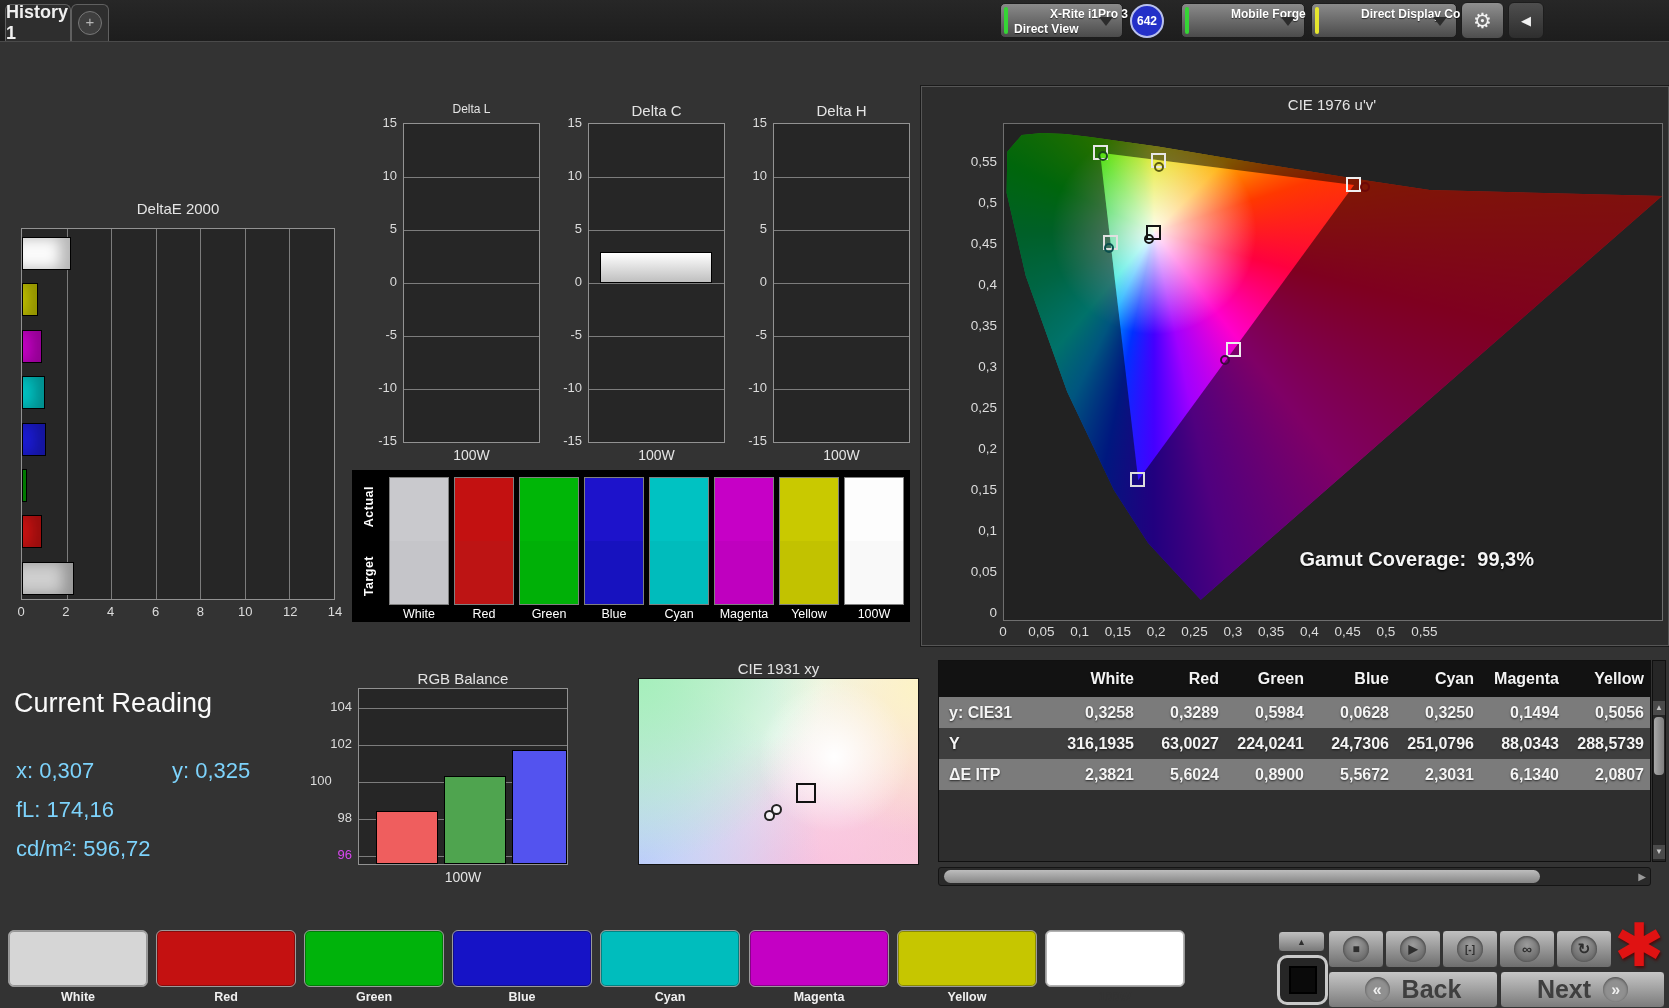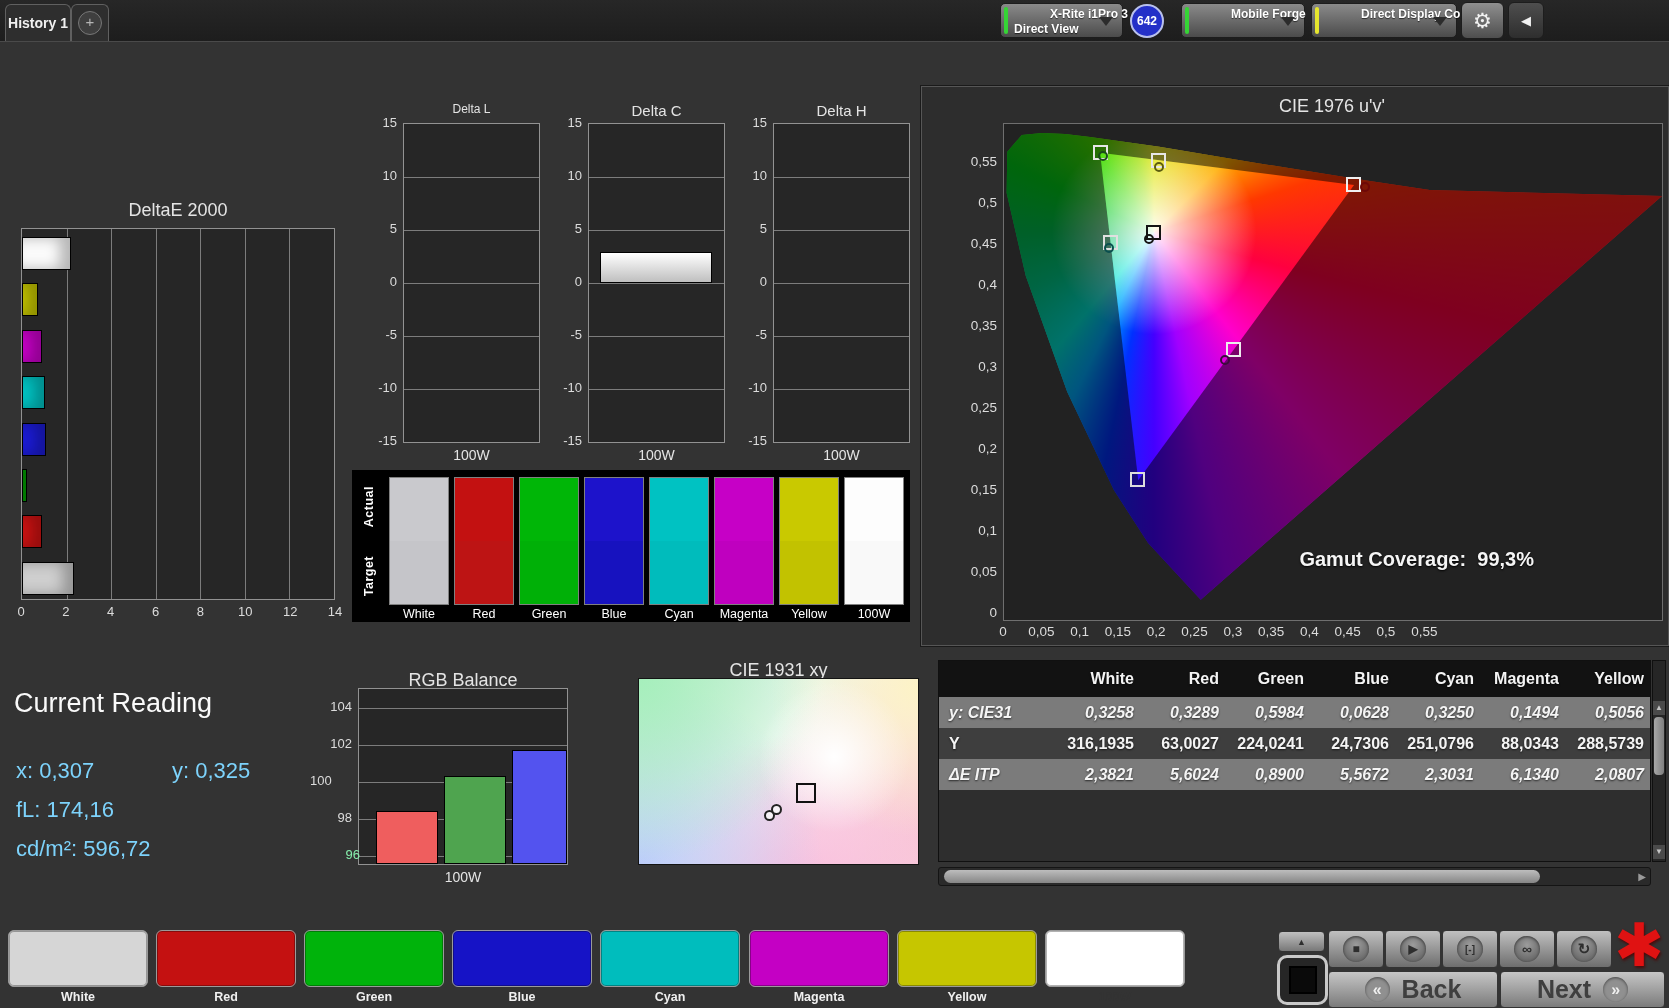--- a/index.html
+++ b/index.html
@@ -1,32 +1,32 @@
 <!DOCTYPE html>
 <html><head>
 <meta charset="utf-8">
 <style>
   html,body{margin:0;padding:0;background:#222;}
   #app{position:relative;width:1669px;height:1008px;background:#333333;overflow:hidden;
        font-family:"Liberation Sans",sans-serif;-webkit-font-smoothing:antialiased;}
   
   .topbar{position:absolute;left:0;top:0;width:1669px;height:41px;background:linear-gradient(#272727,#1d1d1d);border-bottom:1px solid #4a4a4a;}
-  .tab{position:absolute;left:5px;top:4px;width:64px;height:36px;background:#2e2e2e;border:1px solid #606060;border-bottom:none;border-radius:6px 6px 0 0;color:#f0f0f0;font-size:14px;font-weight:700;display:flex;align-items:center;justify-content:center;}
+  .tab{position:absolute;left:5px;top:4px;width:64px;height:36px;background:#2e2e2e;border:1px solid #606060;border-bottom:none;border-radius:6px 6px 0 0;color:#f0f0f0;font-size:18px;font-weight:700;display:flex;align-items:center;justify-content:center;}
   .addtab{position:absolute;left:71px;top:4px;width:36px;height:36px;background:#2e2e2e;border:1px solid #606060;border-bottom:none;border-radius:6px 6px 0 0;display:flex;align-items:center;justify-content:center;}
   .plusglyph{width:22px;height:22px;border-radius:50%;background:#3f3f3f;border:1px solid #777;color:#b5b5b5;font-size:15px;line-height:20px;text-align:center;}
   .dd{position:absolute;top:3px;height:35px;background:linear-gradient(#8a8a8a,#4b4b4b);border:1px solid #1d1d1d;border-radius:5px;color:#fff;box-sizing:border-box;}
   .dd .stripe{position:absolute;left:3px;top:3px;bottom:3px;width:4px;border-radius:2px;}
   .dd .l1{position:absolute;left:13px;top:3px;font-size:12px;font-weight:700;white-space:nowrap;text-shadow:0 1px 1px rgba(0,0,0,.6);margin-left:36px;}
   .dd .l2{position:absolute;left:13px;top:18px;font-size:12px;font-weight:700;white-space:nowrap;text-shadow:0 1px 1px rgba(0,0,0,.6);}
   .chev{position:absolute;right:9px;top:13px;width:0;height:0;border-left:7px solid transparent;border-right:7px solid transparent;border-top:9px solid #2c2c2c;}
   .badge{position:absolute;left:1130px;top:4px;width:34px;height:34px;border-radius:50%;background:#2430c8;border:2px solid #b9c1ec;box-sizing:border-box;color:#fff;font-size:12px;font-weight:700;display:flex;align-items:center;just-content:center;justify-content:center;}
   .sqbtn-top{position:absolute;top:2px;height:37px;background:linear-gradient(#8f8f8f,#4e4e4e);border:1px solid #1d1d1d;border-radius:6px;display:flex;align-items:center;justify-content:center;color:#f2f2f2;box-sizing:border-box;}
   
   .plot{position:absolute;background:#262626;border:1px solid #929292;box-sizing:border-box;overflow:hidden;}
-  .ctitle{position:absolute;color:#e4e4e4;font-size:18px;text-align:center;}
+  .ctitle{position:absolute;color:#e4e4e4;font-size:15px;text-align:center;}
   .pagetitle{position:absolute;left:10px;top:80px;font-size:40px;color:#fdfdfd;letter-spacing:.5px;}
   
   .swpanel{position:absolute;left:352px;top:470px;width:558px;height:152px;background:#000;}
   .vlabel{position:absolute;color:#fff;font-size:12.5px;font-weight:700;writing-mode:vertical-rl;transform:rotate(180deg);letter-spacing:.5px;}
   
   .ciepanel{position:absolute;left:920px;top:85px;width:748px;height:560px;background:#2d2d2d;border:1px solid #1a1a1a;box-shadow:inset 0 0 0 1px #565656;}
   #cie-plot{position:absolute;left:82px;top:37px;width:658px;height:496px;background:#222222;border:1px solid #6f6f6f;box-sizing:content-box;overflow:hidden;}
   .cie-fill{position:absolute;inset:0;background:
      radial-gradient(circle at 22.8% 21.8%, rgba(255,255,255,.95) 0%, rgba(255,255,255,0) 16%),
      conic-gradient(from 0deg at 22.8% 21.8%, #e0e400 0deg,#ffae00 45deg,#ff3800 72deg,#ff0040 105deg,#ff00cc 142deg,#a000ff 168deg,#4400ff 180deg,#0030ff 192deg,#00aaff 206deg,#00e4d4 220deg,#00cc88 245deg,#00c050 270deg,#00cc18 295deg,#44dd00 325deg,#a0e000 348deg,#e0e400 360deg);}
@@ -48,21 +48,21 @@
   .cr-val{position:absolute;font-size:22px;color:#7dd3fc;}
   
   .tablewrap{position:absolute;left:938px;top:660px;width:713px;height:202px;overflow:hidden;background:#2e2e2e;border:1px solid #101010;box-sizing:border-box;}
   .dtable{border-collapse:collapse;width:100%;table-layout:fixed;}
   .dtable th,.dtable td{font-size:16px;font-weight:700;color:#f4f4f4;text-align:right;padding:0 12px 0 0;white-space:nowrap;overflow:hidden;text-shadow:0 1px 2px rgba(0,0,0,.65);}
   .dtable thead th{background:#121212;height:36px;}
   .dtable tbody td,.dtable tbody th{height:31px;}
   .dtable .lblcol{text-align:left;padding-left:10px;width:100px;}
   .dtable .valcol{width:73px;}
   .rowdark{background:#3e3e3e;}
-  .rowlight{background:#7b7b7b;font-style:italic;}
+  .rowlight{background:#7b7b7b;}
   
   .hscroll{position:absolute;left:938px;top:867px;width:713px;height:19px;background:#2a2a2a;border:1px solid #141414;border-radius:3px;box-sizing:border-box;}
   .hthumb{position:absolute;left:5px;top:2px;width:596px;height:13px;border-radius:7px;background:linear-gradient(#bdbdbd,#868686);}
   .harrow{position:absolute;right:4px;top:3px;color:#9a9a9a;font-size:10px;line-height:11px;}
   .vscroll{position:absolute;left:1652px;top:660px;width:14px;height:202px;background:#262626;border:1px solid #101010;box-sizing:border-box;}
   .vscroll .arr{position:absolute;left:0;width:100%;text-align:center;color:#c4c4c4;font-size:8px;line-height:14px;background:#4a4a4a;height:14px;}
   .vthumb{position:absolute;left:1px;top:56px;width:10px;height:58px;background:linear-gradient(90deg,#a8a8a8,#7e7e7e);border-radius:4px;}
   
   .pbtn{position:absolute;top:930px;width:56px;height:38px;background:linear-gradient(#c0c0c0,#6e6e6e);border:1px solid #333;border-radius:4px;box-sizing:border-box;display:flex;align-items:center;justify-content:center;}
   .picon{width:26px;height:26px;border-radius:50%;background:radial-gradient(circle at 50% 35%,#9c9c9c,#565656);box-shadow:inset 0 1px 3px rgba(0,0,0,.55);color:#2e2e2e;font-size:12px;font-weight:700;display:flex;align-items:center;justify-content:center;}
@@ -396,21 +396,21 @@
     <span style="position: absolute; font-size: 13px; color: rgb(220, 220, 220); left: 725px; top: 221px; width: 42px; text-align: right;">5</span>
     <span style="position: absolute; font-size: 13px; color: rgb(220, 220, 220); left: 725px; top: 274px; width: 42px; text-align: right;">0</span>
     <span style="position: absolute; font-size: 13px; color: rgb(220, 220, 220); left: 725px; top: 327px; width: 42px; text-align: right;">-5</span>
     <span style="position: absolute; font-size: 13px; color: rgb(220, 220, 220); left: 725px; top: 380px; width: 42px; text-align: right;">-10</span>
     <span style="position: absolute; font-size: 13px; color: rgb(220, 220, 220); left: 725px; top: 433px; width: 42px; text-align: right;">-15</span>
     <span style="position: absolute; left: 773px; top: 447px; width: 137px; text-align: center; font-size: 14px; color: rgb(228, 228, 228);">100W</span>
     <span style="position: absolute; font-size: 13px; color: rgb(220, 220, 220); left: 310px; top: 699px; width: 42px; text-align: right;">104</span>
     <span style="position: absolute; font-size: 13px; color: rgb(220, 220, 220); left: 310px; top: 736px; width: 42px; text-align: right;">102</span>
     <span style="position: absolute; font-size: 13px; color: rgb(220, 220, 220); left: 310px; top: 773px; width: 42px; ">100</span>
     <span style="position: absolute; font-size: 13px; color: rgb(220, 220, 220); left: 310px; top: 810px; width: 42px; text-align: right;">98</span>
-    <span style="position: absolute; font-size: 13px; color: #86efac; left: 318px; top: 847px; width: 42px; text-align: right;">96</span>
+    <span style="position: absolute; font-size: 13px; color: #d946ef; left: 310px; top: 847px; width: 42px; text-align: right;">96</span>
     <div style="position: absolute; left: 8px; top: 930px; width: 140px; height: 57px; background: rgb(214, 214, 214); border: 1px solid rgb(154, 154, 154); border-radius: 6px; box-sizing: border-box; box-shadow: rgba(0, 0, 0, 0.3) 0px 0px 0px 1px inset;"></div>
     <span style="position: absolute; left: 8px; top: 990px; width: 140px; text-align: center; font-size: 12.5px; font-weight: 700; color: rgb(240, 240, 240);">White</span>
     <div style="position: absolute; left: 156px; top: 930px; width: 140px; height: 57px; background: rgb(196, 17, 17); border: 1px solid rgb(154, 154, 154); border-radius: 6px; box-sizing: border-box; box-shadow: rgba(0, 0, 0, 0.3) 0px 0px 0px 1px inset;"></div>
     <span style="position: absolute; left: 156px; top: 990px; width: 140px; text-align: center; font-size: 12.5px; font-weight: 700; color: rgb(240, 240, 240);">Red</span>
     <div style="position: absolute; left: 304px; top: 930px; width: 140px; height: 57px; background: rgb(0, 179, 11); border: 1px solid rgb(154, 154, 154); border-radius: 6px; box-sizing: border-box; box-shadow: rgba(0, 0, 0, 0.3) 0px 0px 0px 1px inset;"></div>
     <span style="position: absolute; left: 304px; top: 990px; width: 140px; text-align: center; font-size: 12.5px; font-weight: 700; color: rgb(240, 240, 240);">Green</span>
     <div style="position: absolute; left: 452px; top: 930px; width: 140px; height: 57px; background: rgb(22, 19, 198); border: 1px solid rgb(154, 154, 154); border-radius: 6px; box-sizing: border-box; box-shadow: rgba(0, 0, 0, 0.3) 0px 0px 0px 1px inset;"></div>
     <span style="position: absolute; left: 452px; top: 990px; width: 140px; text-align: center; font-size: 12.5px; font-weight: 700; color: rgb(240, 240, 240);">Blue</span>
     <div style="position: absolute; left: 600px; top: 930px; width: 140px; height: 57px; background: rgb(0, 189, 189); border: 1px solid rgb(154, 154, 154); border-radius: 6px; box-sizing: border-box; box-shadow: rgba(0, 0, 0, 0.3) 0px 0px 0px 1px inset;"></div>
     <span style="position: absolute; left: 600px; top: 990px; width: 140px; text-align: center; font-size: 12.5px; font-weight: 700; color: rgb(240, 240, 240);">Cyan</span>

